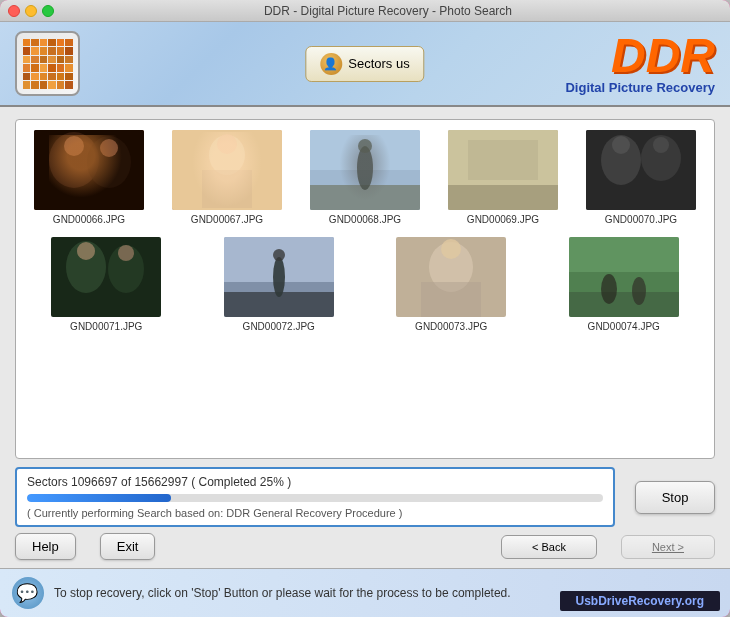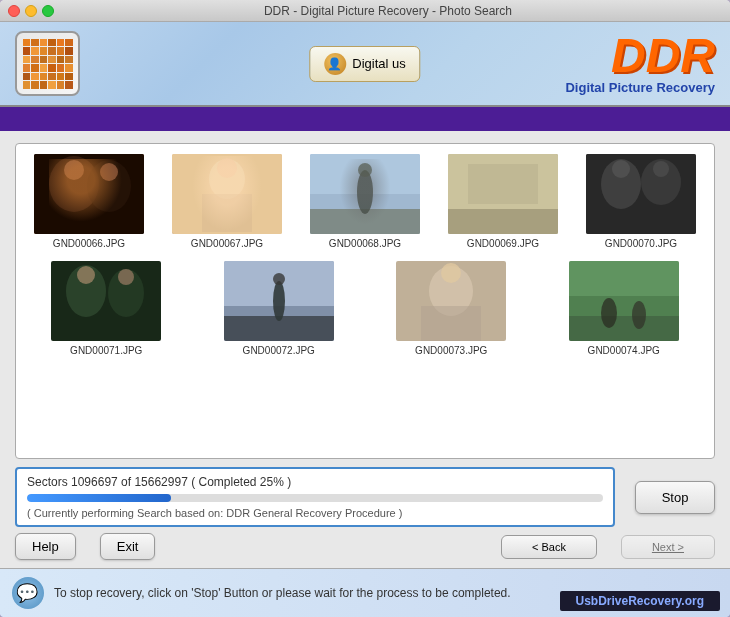--- a/index.html
+++ b/index.html
@@ -8,22 +8,22 @@
       height: 617px;
       font-family: -apple-system, BlinkMacSystemFont, 'Helvetica Neue', Arial, sans-serif;
       background: #c8c8c8;
       overflow: hidden;
     }
 
     
     .window {
       width: 730px;
       height: 617px;
-      background: #4c1d95;
-      border-radius: 3px;
+      background: #ec4899;
+      border-radius: 8px;
       overflow: hidden;
       display: flex;
       flex-direction: column;
       box-shadow: 0 4px 20px rgba(0,0,0,0.4);
     }
 
     .title-bar {
       background: linear-gradient(to bottom, #e0e0e0, #c8c8c8);
       height: 22px;
       display: flex;
@@ -142,21 +142,20 @@
       font-weight: 600;
     }
 
     
     .main-content {
       flex: 1;
       display: flex;
       flex-direction: column;
       padding: 12px 15px 8px;
       background: #e8e8e8;
-      margin-top: 24px;
     }
 
     
     .photo-grid-container {
       flex: 1;
       border: 1px solid #aaa;
       background: white;
       border-radius: 4px;
       padding: 10px;
       overflow-y: auto;
@@ -401,21 +400,21 @@
         <div class="mosaic-cell" style="background:#d07820;"></div>
         <div class="mosaic-cell" style="background:#c06818;"></div>
         <div class="mosaic-cell" style="background:#f0a040;"></div>
         <div class="mosaic-cell" style="background:#d88028;"></div>
         <div class="mosaic-cell" style="background:#b85818;"></div>
       </div>
     </div>
 
     <button class="contact-btn">
       <div class="contact-icon">👤</div>
-      <span>Digital us</span>
+      <span>Sectors us</span>
     </button>
 
     <div class="brand-text">
       <div class="brand-ddr">DDR</div>
       <div class="brand-sub">Digital Picture Recovery</div>
     </div>
   </div>
 
   <div class="main-content">
 

